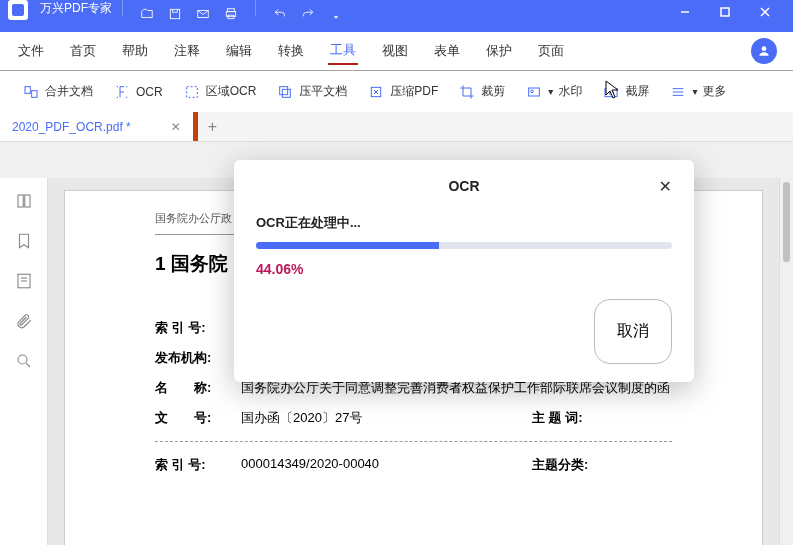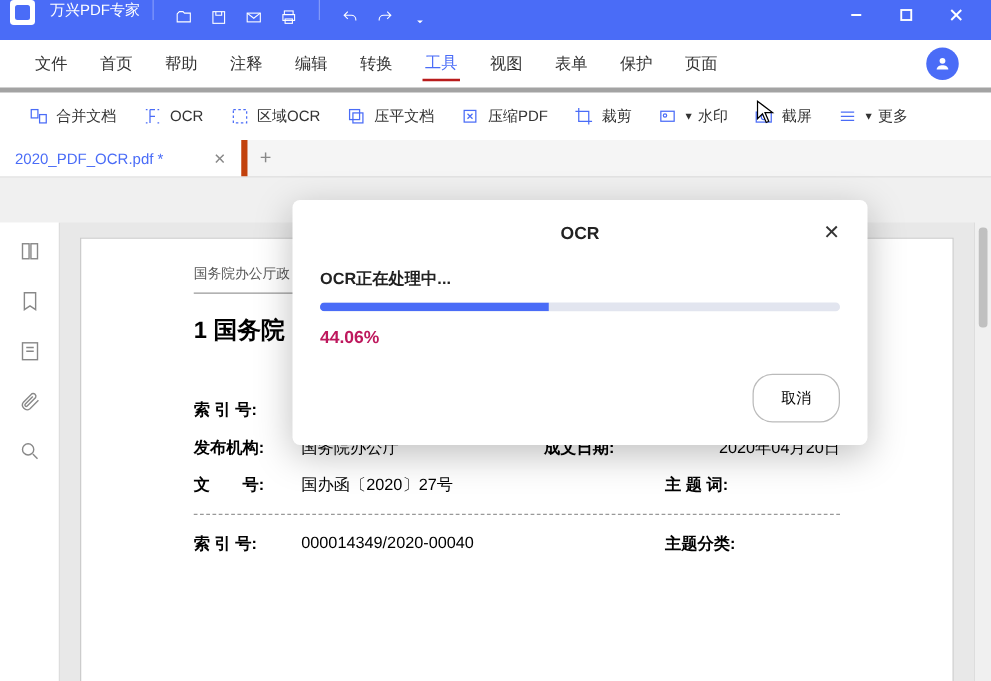--- a/index.html
+++ b/index.html
@@ -4,26 +4,26 @@
 <style>
 *{margin:0;padding:0;box-sizing:border-box;font-family:"Microsoft YaHei",sans-serif;}
 body{width:793px;height:545px;background:#f0f0f0;overflow:hidden;position:relative;}
 .titlebar{height:32px;background:#4A6CF7;display:flex;align-items:flex-start;color:#fff;font-size:12px;padding:0 8px;}
 .logo-box{width:20px;height:20px;background:#fff;border-radius:3px;display:flex;align-items:center;justify-content:center;margin-right:12px;}
 .logo-inner{width:12px;height:12px;background:#4A6CF7;border-radius:2px;}
 .t-icon{width:28px;height:28px;display:flex;align-items:center;justify-content:center;cursor:pointer;}
 .t-icon svg{width:14px;height:14px;stroke:#fff;fill:none;stroke-width:1.5;}
 .spacer{flex:1;}
 .wincontrol{width:40px;height:24px;display:flex;align-items:center;justify-content:center;cursor:pointer;}
-.menubar{height:38px;background:#fff;display:flex;align-items:center;padding:0 26px;gap:22px;font-size:13px;color:#333;}
+.menubar{height:38px;background:#fff;display:flex;align-items:center;padding:0 16px;gap:22px;font-size:13px;color:#333;}
 .menu-item{cursor:pointer;padding:4px 2px;}
 .menu-item.active{color:#4A6CF7;border-bottom:2px solid #b91c1c;}
 .avatar{width:26px;height:26px;border-radius:50%;background:#4A6CF7;margin-left:auto;display:flex;align-items:center;justify-content:center;}
 .avatar svg{width:14px;height:14px;fill:#fff;}
-.toolbar{height:42px;background:#fff;border-top:4px solid #a3a3a3;display:flex;align-items:center;padding:0 14px;gap:4px;font-size:12px;color:#333;}
+.toolbar{height:42px;background:#fff;border-top:1px solid #a3a3a3;display:flex;align-items:center;padding:0 14px;gap:4px;font-size:12px;color:#333;}
 .tool{display:flex;align-items:center;gap:5px;padding:4px 8px;cursor:pointer;}
 .tool-icon{width:18px;height:18px;display:flex;align-items:center;justify-content:center;}
 .tool-icon svg{width:16px;height:16px;stroke:#4A6CF7;fill:none;stroke-width:1.5;}
 .tabbar{height:30px;background:#f5f5f5;border-bottom:1px solid #ddd;display:flex;align-items:stretch;}
 .tab{display:flex;align-items:center;padding:0 12px;font-size:12px;color:#4A6CF7;background:#fff;border-right:5px solid #c2410c;gap:40px;justify-content:space-between;}
 .tab-close{cursor:pointer;color:#888;}
 .tab-add{display:flex;align-items:center;padding:0 10px;cursor:pointer;color:#888;}
 .main{display:flex;height:calc(545px - 32px - 38px - 42px - 30px);margin-top:36px;}
 .sidebar{width:48px;background:#fff;border-right:1px solid #ddd;display:flex;flex-direction:column;align-items:center;padding-top:12px;gap:18px;}
 .side-icon{width:22px;height:22px;cursor:pointer;display:flex;align-items:center;justify-content:center;}
@@ -40,21 +40,21 @@
 .dotline{border-top:1px dashed #999;margin:14px 0;}
 .dialog{position:absolute;left:234px;top:160px;width:460px;background:#fff;border-radius:6px;box-shadow:0 8px 30px rgba(0,0,0,.25);padding:18px 22px;}
 .dialog-hdr{display:flex;align-items:center;justify-content:center;position:relative;margin-bottom:20px;}
 .dialog-title{font-size:14px;font-weight:bold;color:#222;}
 .dialog-close{position:absolute;right:0;cursor:pointer;font-size:16px;color:#333;}
 .proc-label{font-size:13px;font-weight:bold;color:#222;margin-bottom:10px;}
 .progress-bg{width:100%;height:7px;background:#e2e5ef;border-radius:4px;overflow:hidden;margin-bottom:12px;}
 .progress-fill{height:100%;background:#4A6CF7;width:44.06%;}
 .percent{font-size:14px;font-weight:bold;color:#be185d;margin-bottom:22px;}
 .dialog-actions{display:flex;justify-content:flex-end;}
-.btn-cancel{border:1px solid #bbb;background:#fff;border-radius:16px;padding:10px 22px;font-size:12px;cursor:pointer;}
+.btn-cancel{border:1px solid #bbb;background:#fff;border-radius:16px;padding:21px 22px;font-size:16px;cursor:pointer;}
 .vscroll{width:14px;background:#f0f0f0;border-left:1px solid #ddd;position:relative;}
 .vscroll-thumb{position:absolute;top:4px;left:3px;width:7px;height:80px;background:#c0c0c0;border-radius:3px;}
 .cursor-overlay{position:absolute;left:605px;top:80px;pointer-events:none;}
 </style>
 </head>
 <body>
 
 <div class="titlebar">
   <div class="logo-box">
       <div class="logo-inner"></div>
@@ -277,20 +277,24 @@
       <div class="row">
           <span class="label2">索 引 号:</span>
         </div>
       <div class="row">
           <span class="label2">发布机构:</span>
           <span class="val">国务院办公厅</span>
           <span class="val2">成文日期:</span>
           <span>2020年04月20日</span>
         </div>
       <div class="row">
+          <span class="label2">名　　称:</span>
+          <span class="val">国务院办公厅关于同意调整完善消费者权益保护工作部际联席会议制度的函</span>
+        </div>
+      <div class="row">
           <span class="label2">文　　号:</span>
           <span class="val">国办函〔2020〕27号</span>
           <span class="val2">主 题 词:</span>
         </div>
       <div class="dotline"></div>
       <div class="row">
           <span class="label2">索 引 号:</span>
           <span class="val">000014349/2020-00040</span>
           <span class="val2">主题分类:</span>
         </div>

